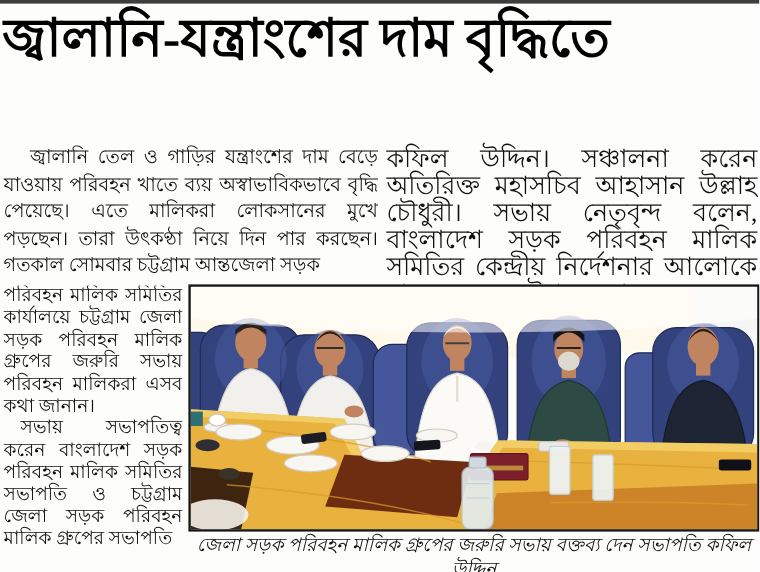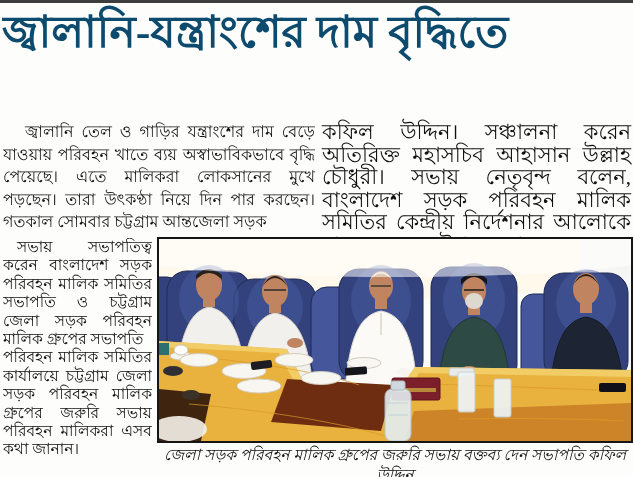--- a/index.html
+++ b/index.html
@@ -17,21 +17,21 @@
     width: 633px; height: 3px;
     background: #3d3d3d;
   }
   .headline {
     position: absolute; left: 2px; top: 5px;
     width: 629px; height: 114px;
     margin: 0;
     font-size: 44px;
     line-height: 56px;
     font-weight: bold;
-    color: #0c4a6e;
+    color: #000000;
     overflow: hidden;
   }
   .hl-line { display: block; white-space: nowrap; }
   p.body-text { margin: 0; color: #101010; }
   .col-left-wide {
     position: absolute; left: 3px; top: 121px;
     width: 312px; height: 115px;
     font-size: 16px; line-height: 22.6px;
     text-align: justify;
     text-indent: 22px;
@@ -87,22 +87,22 @@
 
   <div class="top-rule"></div>
 
   <h1 class="headline">
     <span class="hl-line">জ্বালানি-যন্ত্রাংশের দাম বৃদ্ধিতে</span>
   </h1>
 
   <p class="body-text col-left-wide">জ্বালানি তেল ও গাড়ির যন্ত্রাংশের দাম বেড়ে যাওয়ায় পরিবহন খাতে ব্যয় অস্বাভাবিকভাবে বৃদ্ধি পেয়েছে। এতে মালিকরা লোকসানের মুখে পড়ছেন। তারা উৎকণ্ঠা নিয়ে দিন পার করছেন। গতকাল সোমবার চট্টগ্রাম আন্তজেলা সড়ক</p>
 
   <div class="col-left-narrow">
+    <p class="body-text np1">পরিবহন মালিক সমিতির কার্যালয়ে চট্টগ্রাম জেলা সড়ক পরিবহন মালিক গ্রুপের জরুরি সভায় পরিবহন মালিকরা এসব কথা জানান।</p>
     <p class="body-text np2">সভায় সভাপতিত্ব করেন বাংলাদেশ সড়ক পরিবহন মালিক সমিতির সভাপতি ও চট্টগ্রাম জেলা সড়ক পরিবহন মালিক গ্রুপের সভাপতি</p>
-    <p class="body-text np1">পরিবহন মালিক সমিতির কার্যালয়ে চট্টগ্রাম জেলা সড়ক পরিবহন মালিক গ্রুপের জরুরি সভায় পরিবহন মালিকরা এসব কথা জানান।</p>
   </div>
 
   <div class="col-right">
     <p class="body-text">কফিল উদ্দিন। সঞ্চালনা করেন অতিরিক্ত মহাসচিব আহাসান উল্লাহ চৌধুরী। সভায় নেতৃবৃন্দ বলেন, বাংলাদেশ সড়ক পরিবহন মালিক সমিতির কেন্দ্রীয় নির্দেশনার আলোকে বাস্তবসম্মত ও উপযুক্ত হারে</p>
     <p class="jump-line">
       <span class="jump-bullet">●</span><span>৬ষ্ঠ পৃষ্ঠার ৪র্থ ক.</span>
     </p>
   </div>
 
   <figure class="photo">

